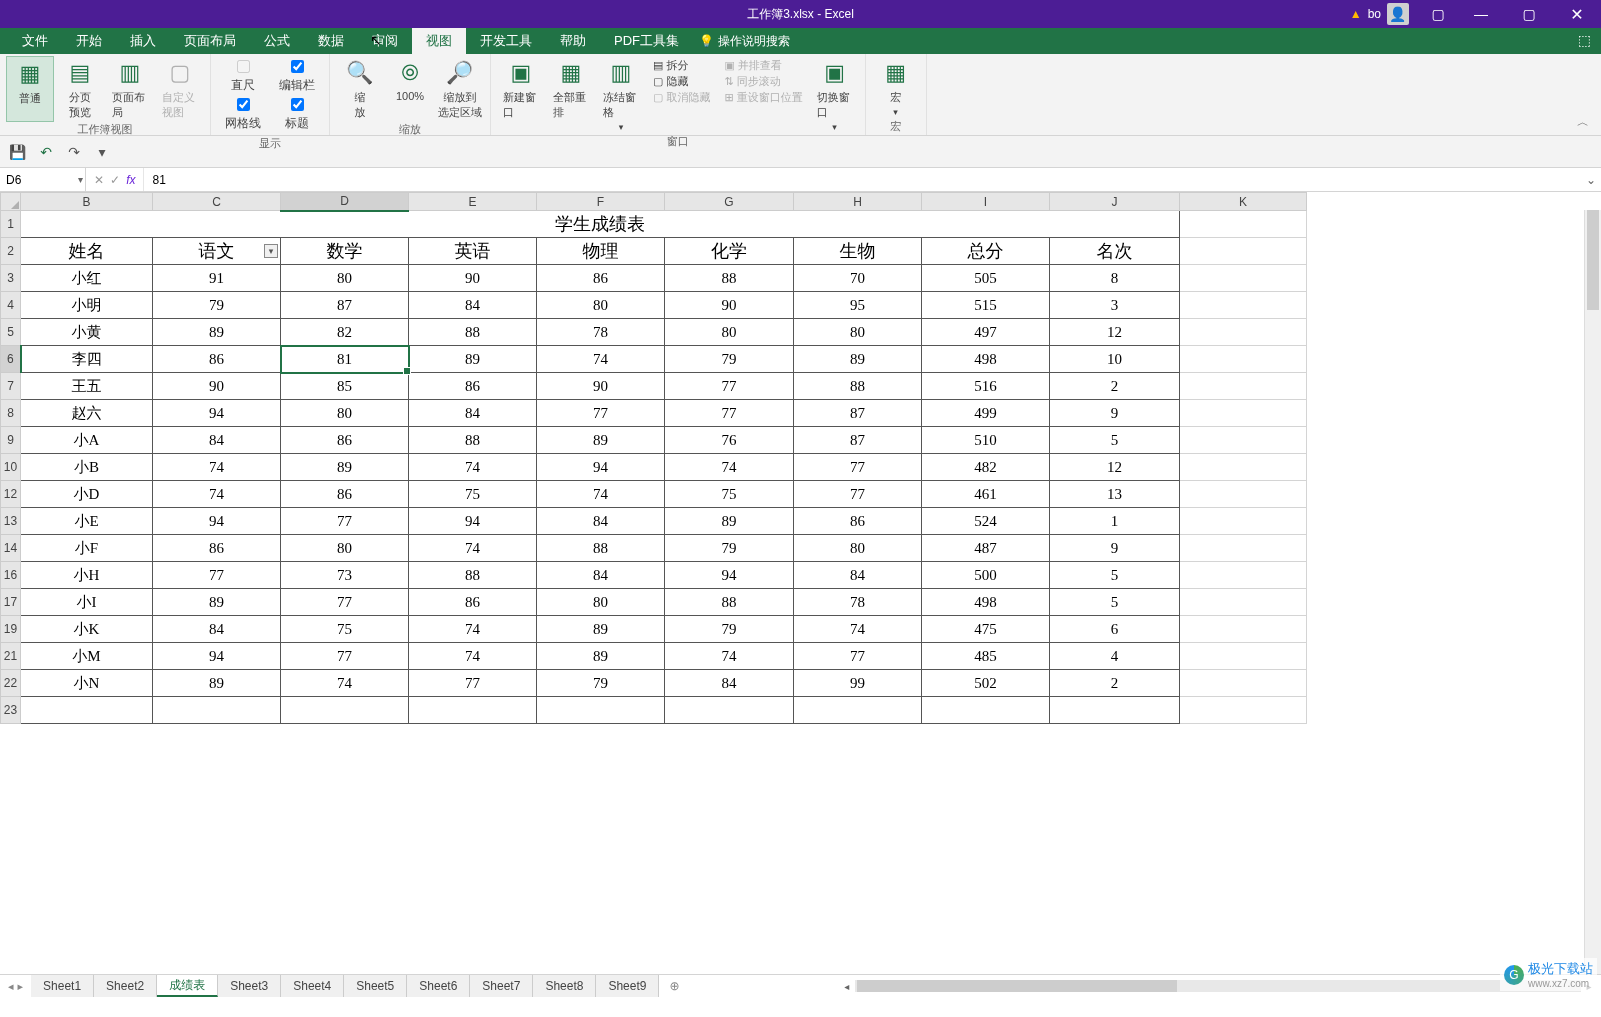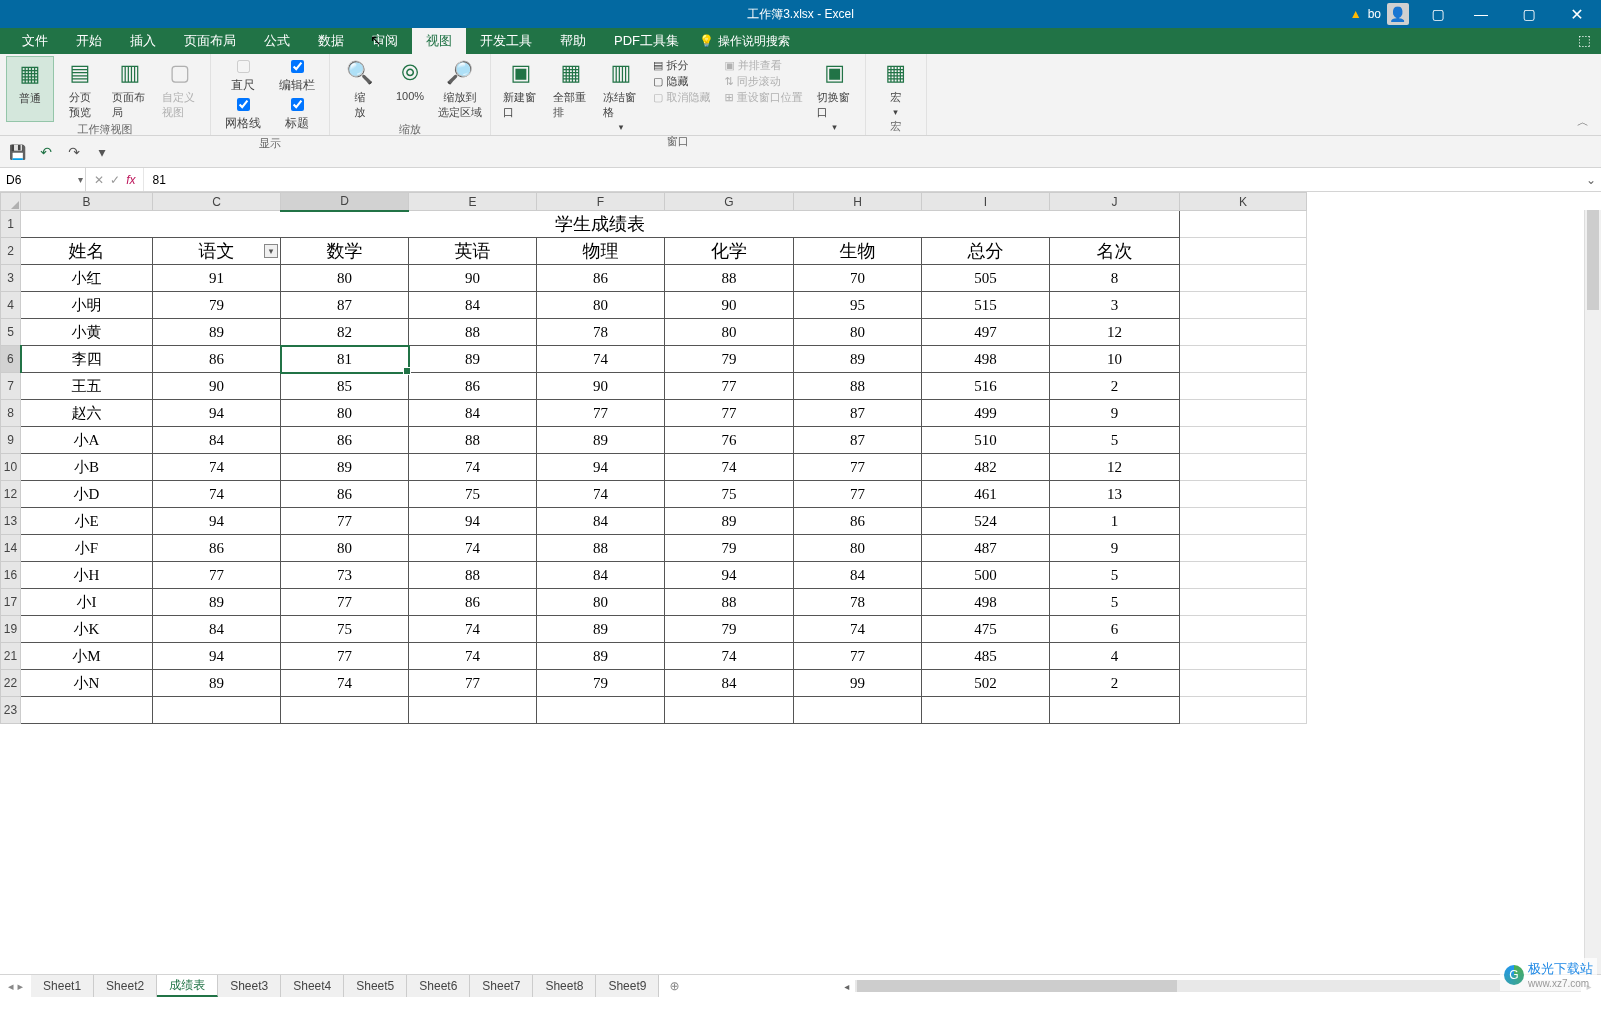--- a/index.html
+++ b/index.html
@@ -1,19 +1,19 @@
 <!DOCTYPE html>
 <html><head>
 <meta charset="utf-8">
 <style>
 * { margin: 0; padding: 0; box-sizing: border-box; font-family: "Microsoft YaHei", sans-serif; }
 body { background: #fff; width: 1601px; height: 1017px; overflow: hidden; position: relative; }
 
 
-.titlebar { height: 28px; background: #0369a1; color: #fff; display: flex; align-items: center; font-size: 12px; position: relative; }
+.titlebar { height: 28px; background: #4c1d95; color: #fff; display: flex; align-items: center; font-size: 12px; position: relative; }
 .titlebar .title { position: absolute; left: 50%; transform: translateX(-50%); }
 .titlebar .right { position: absolute; right: 0; display: flex; align-items: center; gap: 8px; padding-right: 4px; }
 .titlebar .win-btn { width: 40px; height: 28px; display: flex; align-items: center; justify-content: center; font-size: 14px; }
 .titlebar .win-btn.close-btn { font-size: 16px; }
 .titlebar .user-area { display: flex; align-items: center; gap: 6px; padding: 0 6px; }
 .titlebar .user-area .warn { color: #ffb900; }
 .titlebar .user-area .avatar { width: 22px; height: 22px; background: #d0d0d0; border-radius: 2px; display:flex;align-items:center;justify-content:center;font-size:14px;color:#888;}
 .titlebar .ribbon-opt { width: 30px; text-align: center; font-size: 14px;}
 
 
@@ -46,21 +46,21 @@
 
 .qat { height: 32px; background: #f3f3f3; border-bottom: 1px solid #d4d4d4; display: flex; align-items: center; gap: 8px; padding-left: 8px; }
 .qat .qat-btn { width: 20px; height: 20px; display: flex; align-items: center; justify-content: center; color: #555; font-size: 14px; }
 
 
 .fbar-row { height: 24px; border-bottom: 1px solid #d4d4d4; display: flex; align-items: stretch; font-size: 12px; background: #fff; }
 .namebox { width: 86px; border-right: 1px solid #d4d4d4; display: flex; align-items: center; padding-left: 6px; position: relative; }
 .namebox .dd { position: absolute; right: 2px; color: #666; font-size: 10px; }
 .fbar-btns { display: flex; align-items: center; gap: 6px; padding: 0 8px; border-right: 1px solid #e6e6e6; }
 .fbar-btns span { color: #999; font-size: 12px; }
-.fbar-btns .fx { font-style: italic; color: #be185d; }
+.fbar-btns .fx { font-style: italic; color: #6d28d9; }
 .formula-input { flex: 1; padding-left: 8px; display: flex; align-items: center; }
 .fbar-expand { width: 20px; display: flex; align-items: center; justify-content: center; color: #666; }
 
 
 .grid-area { position: relative; height: 782px; overflow: hidden; }
 .grid-table{ border-collapse: collapse; table-layout: fixed; }
 .col-hdr, .row-hdr { background: #e6e6e6; font-size: 12px; color: #444; text-align: center; border: 1px solid #ccc; }
 .row-hdr{ width: 20px; }
 .corner { width: 20px; height: 18px; background: #e6e6e6; border: 1px solid #ccc; position: relative; }
 .corner::after{ content:''; position:absolute; right:1px; bottom:1px; border-left:8px solid transparent; border-bottom:8px solid #b0b0b0;}

